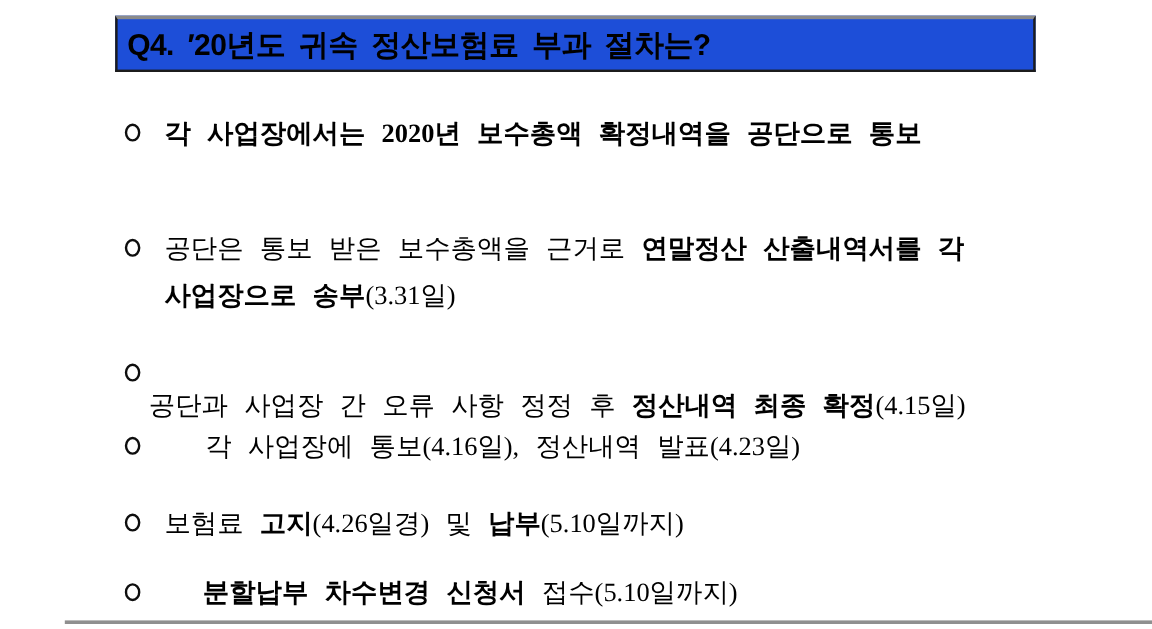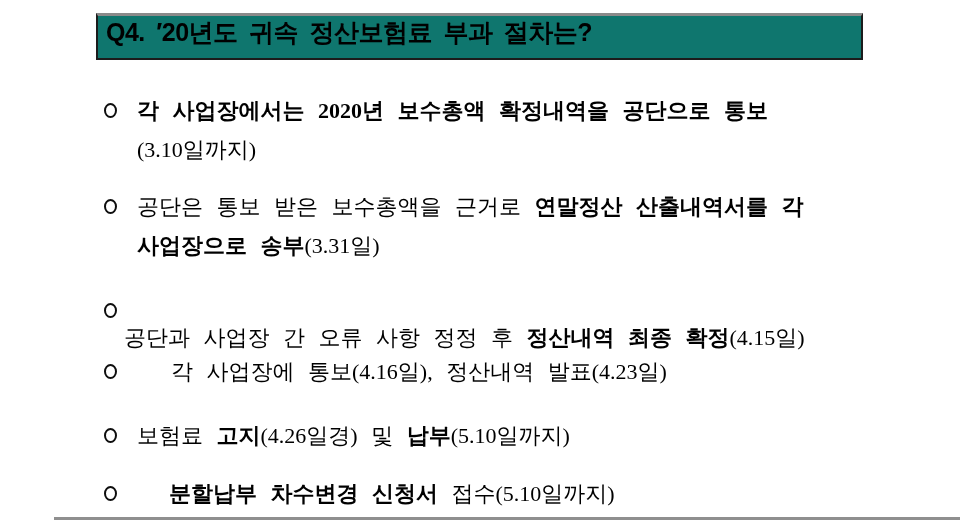--- a/index.html
+++ b/index.html
@@ -17,21 +17,22 @@
   .qbox {
     position: absolute;
     left: 96px;
     top: 13px;
     width: 767px;
     height: 47px;
     box-sizing: border-box;
     border: 2px solid #1c1c1c;
     border-top: 3px solid #8a8a8a;
     display: flex;
-    background: #0f766e;
+    align-items: center;
+    background: #1d4ed8;
   }
   .qtitle {
     font-family: "Liberation Sans", sans-serif;
     font-weight: bold;
     font-size: 25px;
     letter-spacing: -0.5px;
     word-spacing: 5px;
     padding-left: 8px;
     white-space: nowrap;
   }
@@ -84,21 +85,20 @@
 
   <div class="qbox">
     <div class="qtitle">Q4. ′20년도 귀속 정산보험료 부과 절차는?</div>
   </div>
 
   <div class="blist">
       <div class="bullet">
         <span class="marker"></span>
         <div class="btext">
           <div class="bline"><span class="b">각 사업장에서는 2020년 보수총액 확정내역을 공단으로 통보</span></div>
-          <div class="bline"><span>(3.10일까지)</span></div>
         </div>
       </div>
       <div class="bullet">
         <span class="marker"></span>
         <div class="btext">
           <div class="bline"><span>공단은 통보 받은 보수총액을 근거로 </span><span class="b">연말정산 산출내역서를 각</span></div>
           <div class="bline"><span class="b">사업장으로 송부</span><span>(3.31일)</span></div>
         </div>
       </div>
       <div class="bullet">

